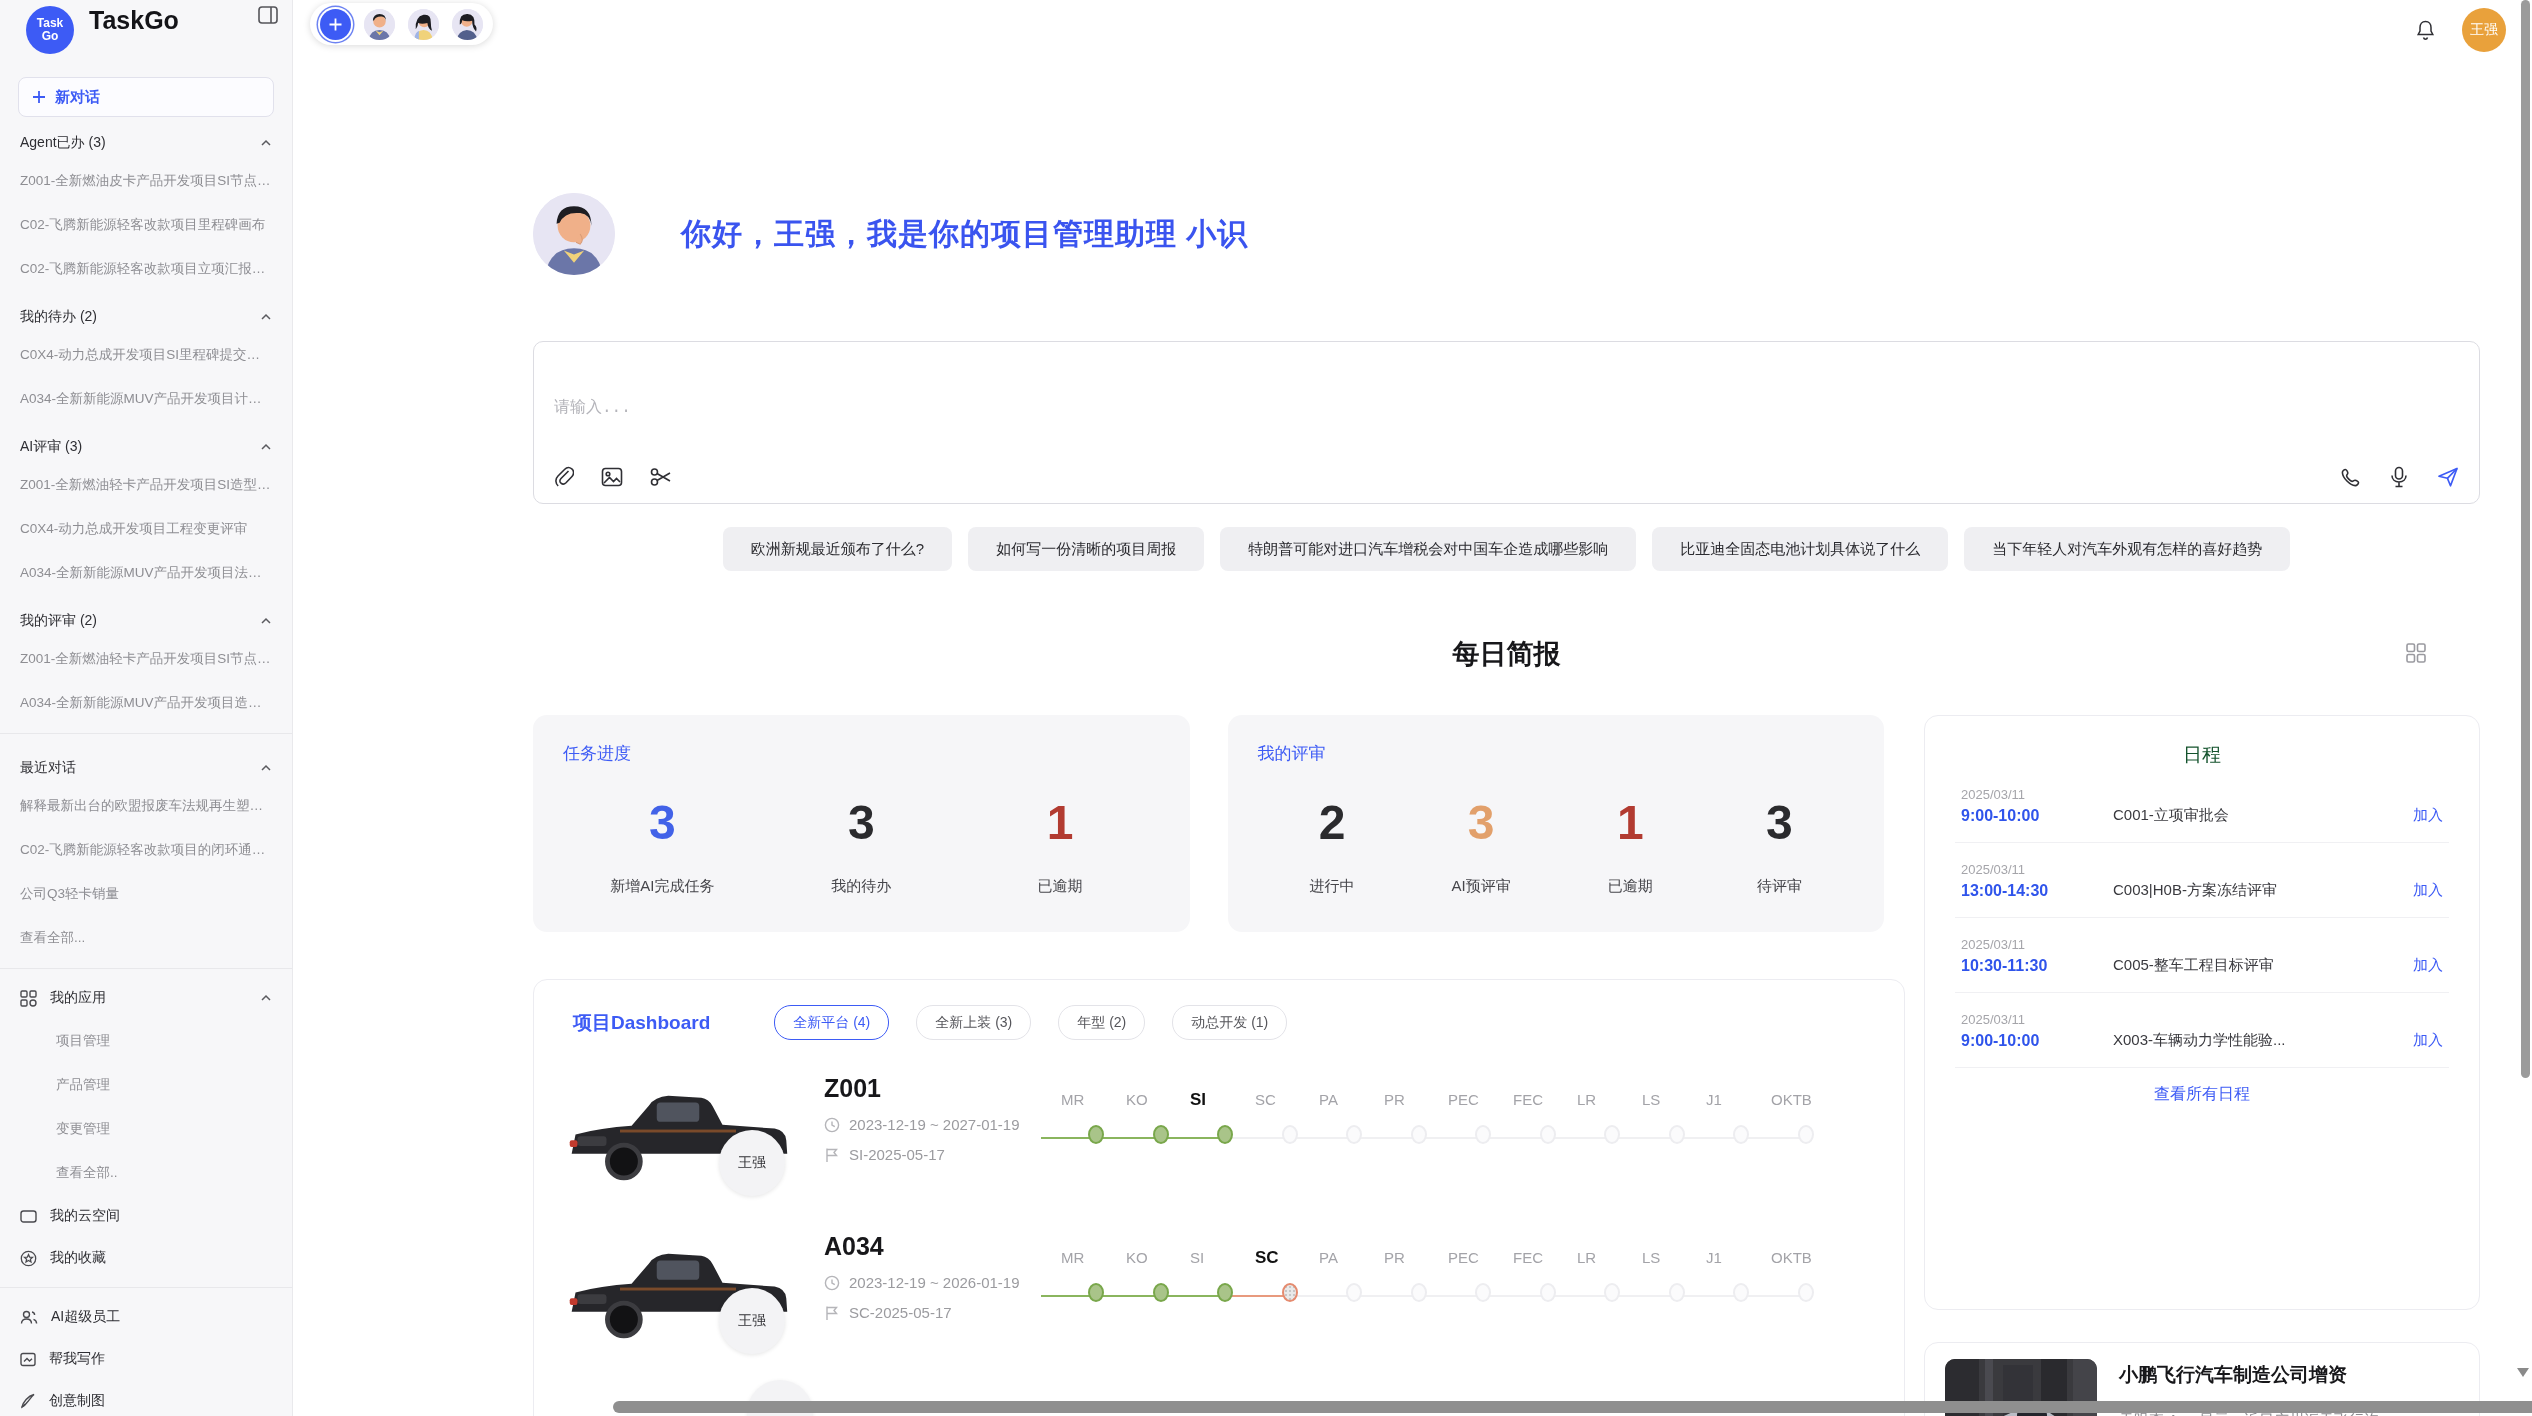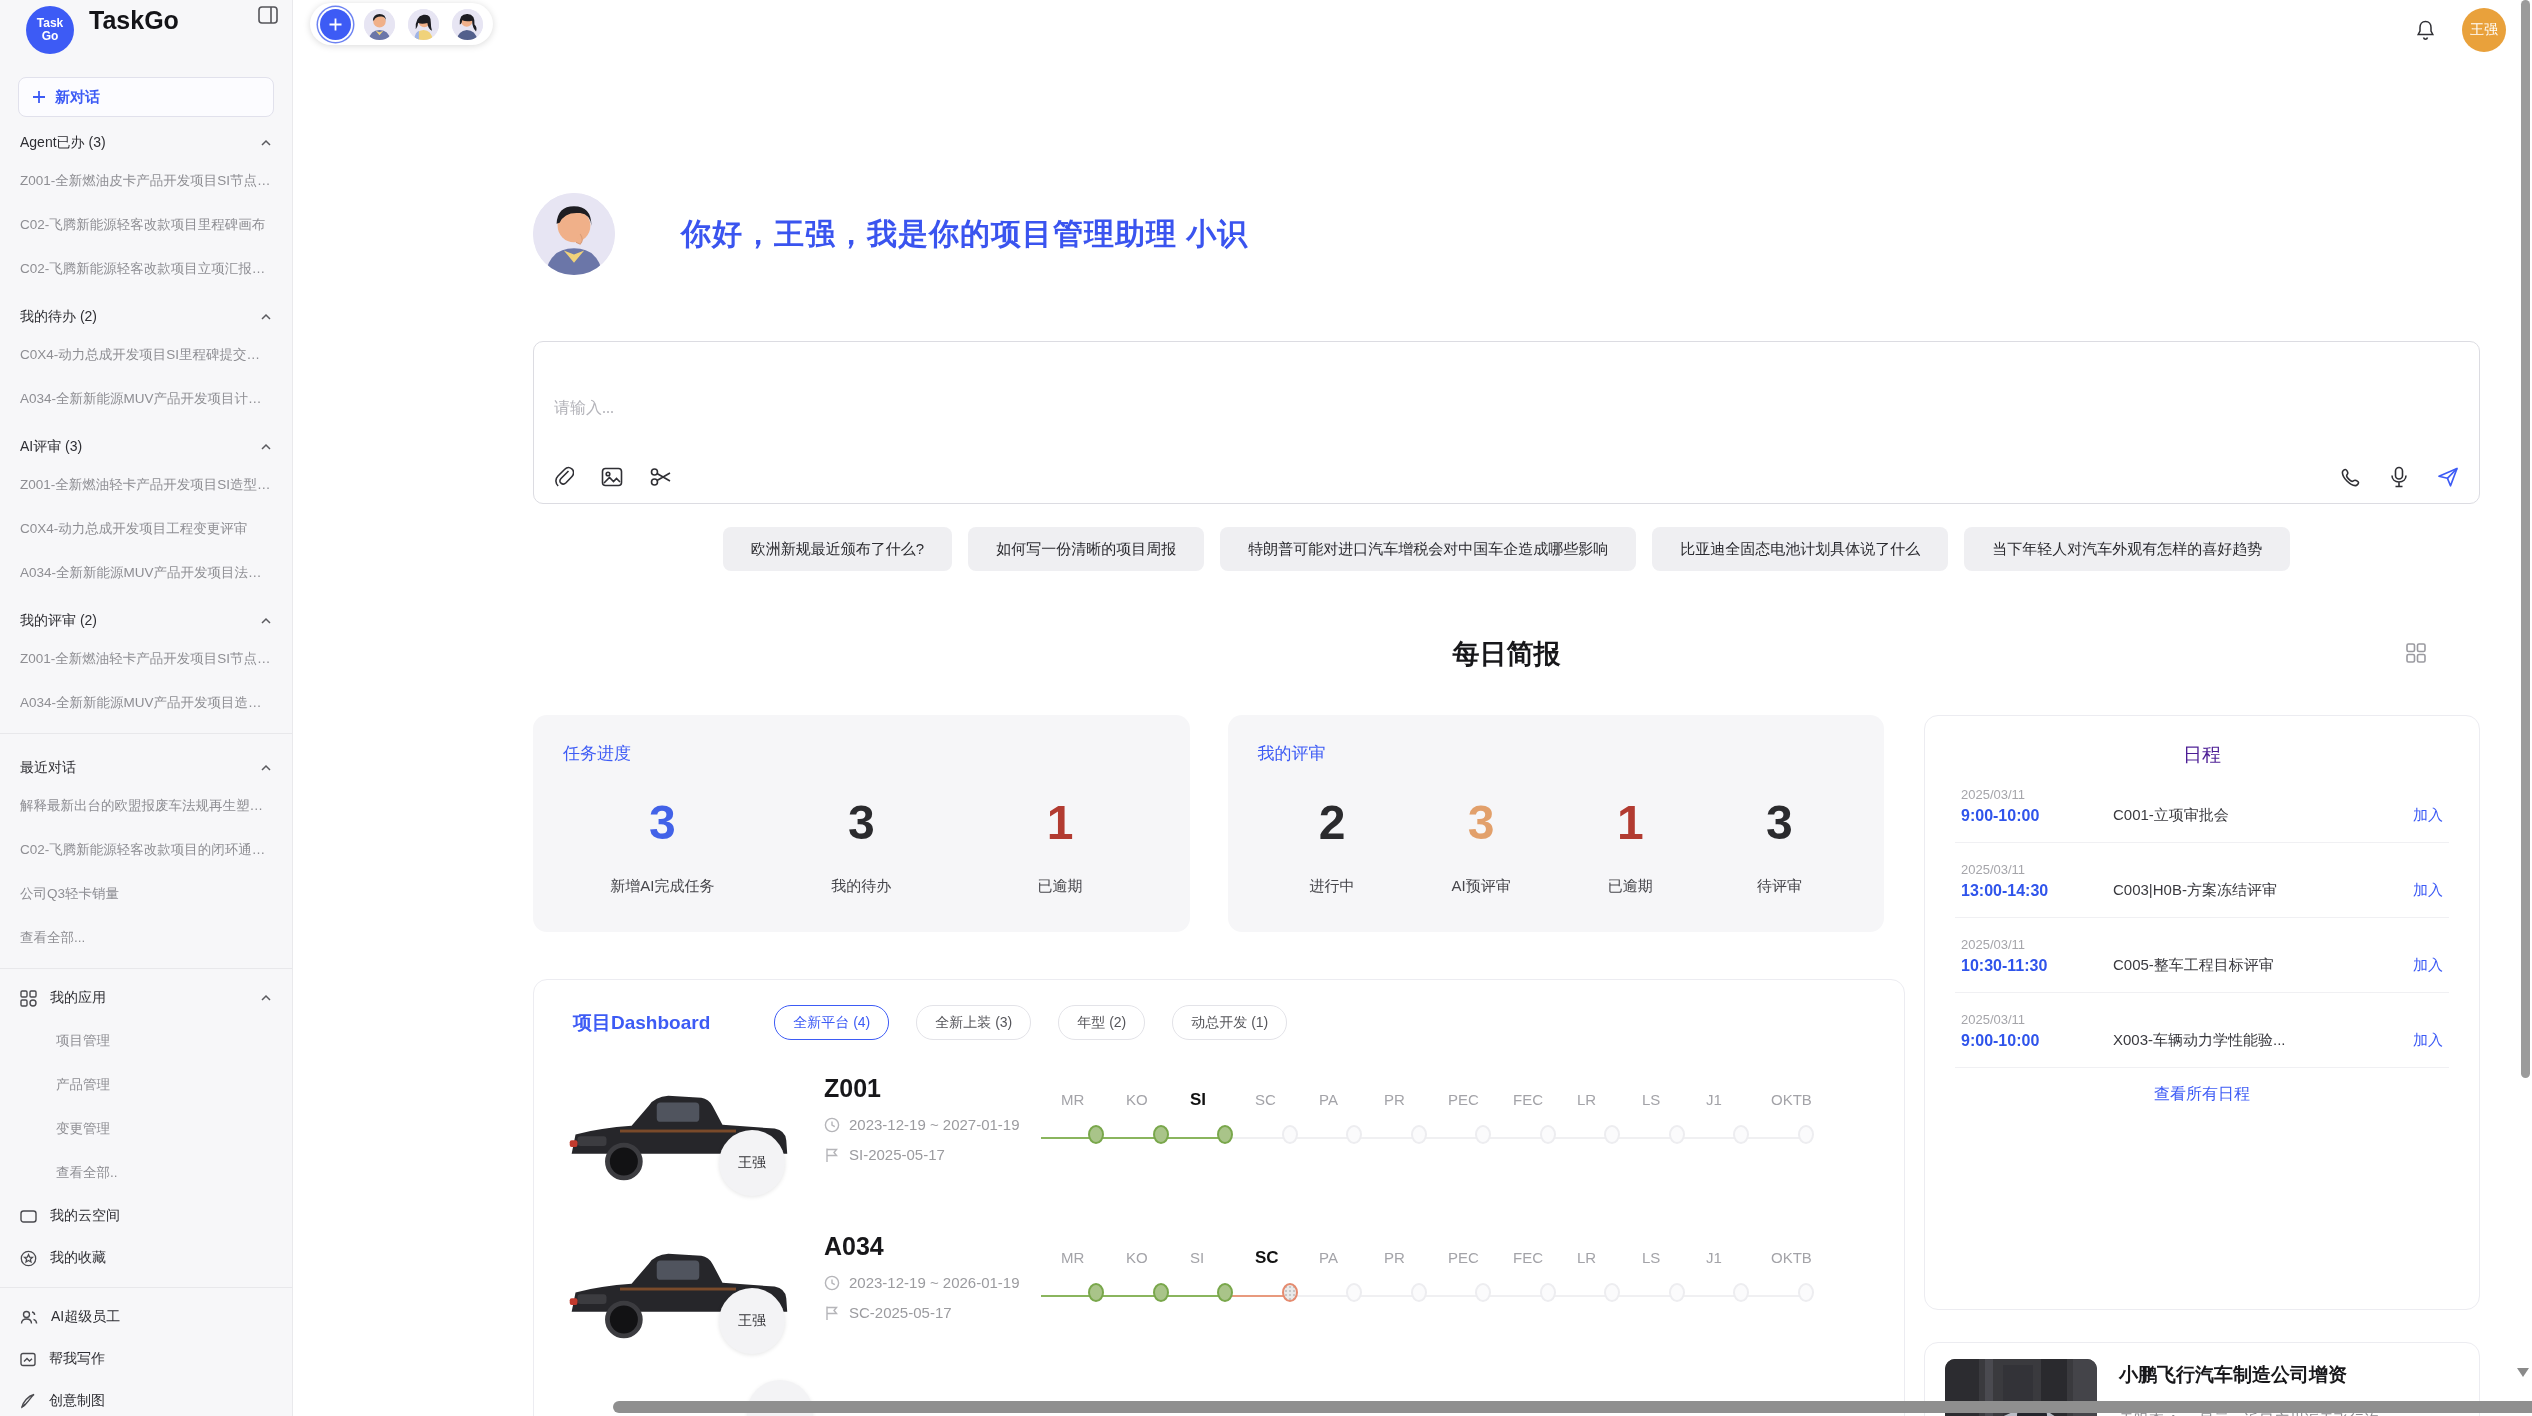--- a/index.html
+++ b/index.html
@@ -31,21 +31,21 @@
   .pav{width:31px;height:31px;border-radius:50%;overflow:hidden;background:#e7e5f3;cursor:pointer;flex:none;}
   .hdr-right{position:absolute;right:26px;top:8px;display:flex;align-items:center;gap:26px;}
   .user-badge{width:44px;height:44px;border-radius:50%;background:#e9a13b;color:#fff;font-size:14px;
               display:flex;align-items:center;justify-content:center;cursor:pointer;}
   .content{position:absolute;left:240px;top:0;width:1947px;}
   .greet{margin-top:193px;display:flex;align-items:center;gap:66px;}
   .greet-avatar{width:82px;height:82px;border-radius:50%;overflow:hidden;background:#e7e5f3;flex:none;}
   .greet-title{font-size:30px;font-weight:bold;color:#3a54ef;letter-spacing:1px;}
   .composer{margin-top:66px;height:163px;border:1.5px solid #dcdce2;border-radius:10px;position:relative;background:#fff;box-sizing:border-box;}
   .composer input{position:absolute;left:18px;top:56px;width:1400px;border:none;outline:none;font-size:16px;color:#333;
-                  font-family:Liberation Serif, serif;background:transparent;}
+                  font-family:Liberation Mono, monospace;background:transparent;}
   .composer input::placeholder{color:#b4b4ba;}
   .comp-left{position:absolute;left:20px;bottom:15px;display:flex;gap:27px;align-items:center;color:#2f2f34;}
   .comp-right{position:absolute;right:20px;bottom:15px;display:flex;gap:29px;align-items:center;color:#2f2f34;}
   .icon-btn{cursor:pointer;}
   .chips{margin-top:23px;display:flex;justify-content:center;gap:16px;}
   .chip{background:#efeff2;border-radius:8px;height:44px;display:flex;align-items:center;padding:0 28px;
         font-size:15px;color:#2b2b30;white-space:nowrap;cursor:pointer;}
   .brief-head{margin-top:62px;position:relative;height:42px;}
   .brief-title{position:absolute;left:0;right:0;text-align:center;font-size:27px;font-weight:bold;color:#17171a;line-height:42px;}
   .brief-grid{position:absolute;right:52px;top:8px;color:#9a9aa0;cursor:pointer;}
@@ -85,21 +85,21 @@
   .node.current .ml{color:#111;font-weight:bold;font-size:17px;}
   .node .dot{width:16px;height:19px;border-radius:50%;margin:13px auto 0;background:#fbfbfc;border:2px solid #ededf0;box-sizing:border-box;}
   .node.done .dot{background:#a9c489;border-color:#79a74b;}
   .node.warn .dot{border:2px solid #e58b6f;background:#e9e9e9;
                   background-image:radial-gradient(#c7c7c7 1px,transparent 1.2px);background-size:4px 4px;}
   .mn0{left:55px}.mn1{left:120px}.mn2{left:184px}.mn3{left:249px}.mn4{left:313px}.mn5{left:378px}
   .mn6{left:442px}.mn7{left:507px}.mn8{left:571px}.mn9{left:636px}.mn10{left:700px}.mn11{left:765px}
   .row3-badge{position:absolute;left:213px;top:400px;width:66px;height:66px;border-radius:50%;background:#f3f3f5;box-shadow:0 1px 4px rgba(0,0,0,.08);}
   
   .sched{height:595px;border:1px solid #ececf1;border-radius:14px;background:#fff;padding:0 30px;box-sizing:border-box;}
-  .sched-title{text-align:center;color:#4c1d95;font-size:19px;padding-top:26px;}
+  .sched-title{text-align:center;color:#14532d;font-size:19px;padding-top:26px;}
   .ev{padding:19px 6px 17px 6px;border-bottom:1px solid #f0f0f3;}
   .ev:last-of-type{border-bottom:none;}
   .ev .d{font-size:13px;color:#a5a5aa;}
   .ev-main{display:flex;align-items:center;margin-top:4px;}
   .ev-time{width:152px;font-size:16px;color:#2f54eb;font-weight:600;flex:none;}
   .ev-title{flex:1;font-size:15px;color:#3a3a3f;}
   .ev-join{font-size:15px;color:#3d5bf5;cursor:pointer;}
   .sched-footer{text-align:center;color:#3d5bf5;font-size:16px;padding-top:16px;cursor:pointer;}
   .news{margin-top:32px;min-height:140px;border:1px solid #ececf1;border-radius:14px;background:#fff;
         padding:16px 20px;display:flex;gap:22px;box-sizing:border-box;}

